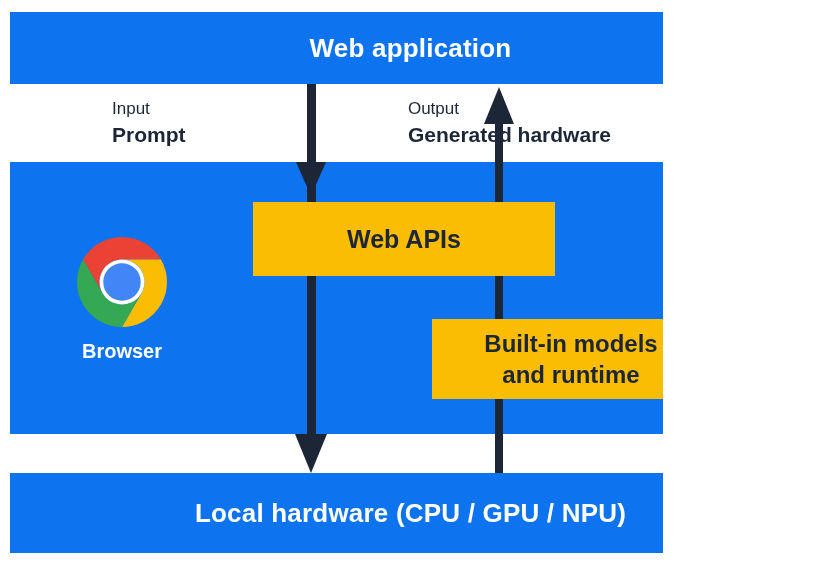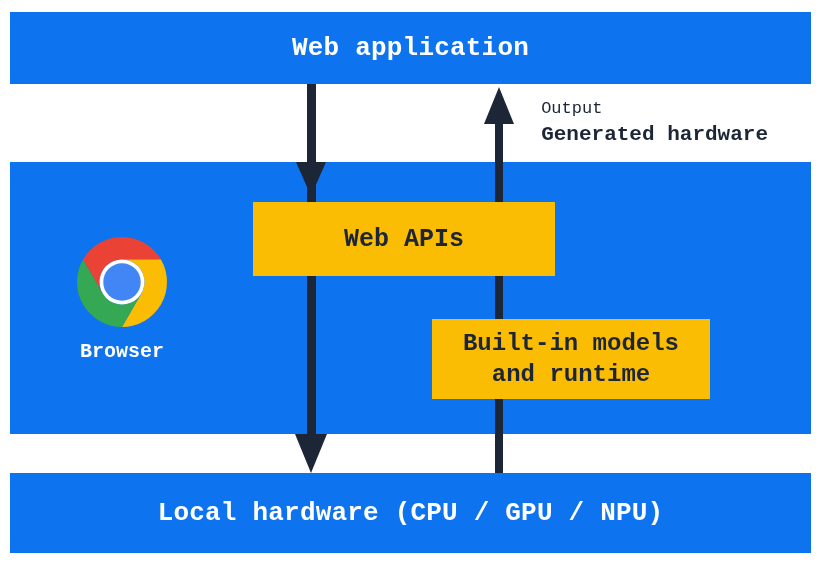--- a/index.html
+++ b/index.html
@@ -1,18 +1,18 @@
 <!DOCTYPE html>
 <html><head>
 <meta charset="utf-8">
 <style>
   html,body{margin:0;padding:0;background:#ffffff;}
   .canvas{
-    position:relative;width:820px;height:566px;background:#ffffff;
-    overflow:hidden;font-family:Liberation Mono, monospace;
+    position:relative;width:663px;height:566px;background:#ffffff;
+    overflow:hidden;font-family:Liberation Sans, sans-serif;
     -webkit-font-smoothing:antialiased;
   }
   .band{position:absolute;left:10px;width:801px;background:#0e73ee;
     display:flex;align-items:center;justify-content:center;}
   .band-label{color:#ffffff;font-weight:700;font-size:26px;letter-spacing:0.2px;}
   .top-band{top:12px;height:72px;}
   .main-panel{top:162px;height:272px;}
   .bottom-band{top:473px;height:80px;}
 
   .io-group{position:absolute;top:97px;color:#1c2637;}
@@ -54,20 +54,24 @@
   <div class="band top-band">
     <span class="band-label">Web application</span>
   </div>
 
   <div class="band main-panel"></div>
 
   <div class="band bottom-band">
     <span class="band-label">Local hardware (CPU / GPU / NPU)</span>
   </div>
 
+  <div class="io-group io-input">
+    <div class="io-title">Input</div>
+    <div class="io-value">Prompt</div>
+  </div>
   <div class="io-group io-output">
     <div class="io-title">Output</div>
     <div class="io-value">Generated hardware</div>
   </div>
 
   <div class="arrow-line down-line"></div>
   <div class="arrow-line up-line"></div>
 
   <div class="head head-down-mid"></div>
   <div class="head head-down-bottom"></div>

